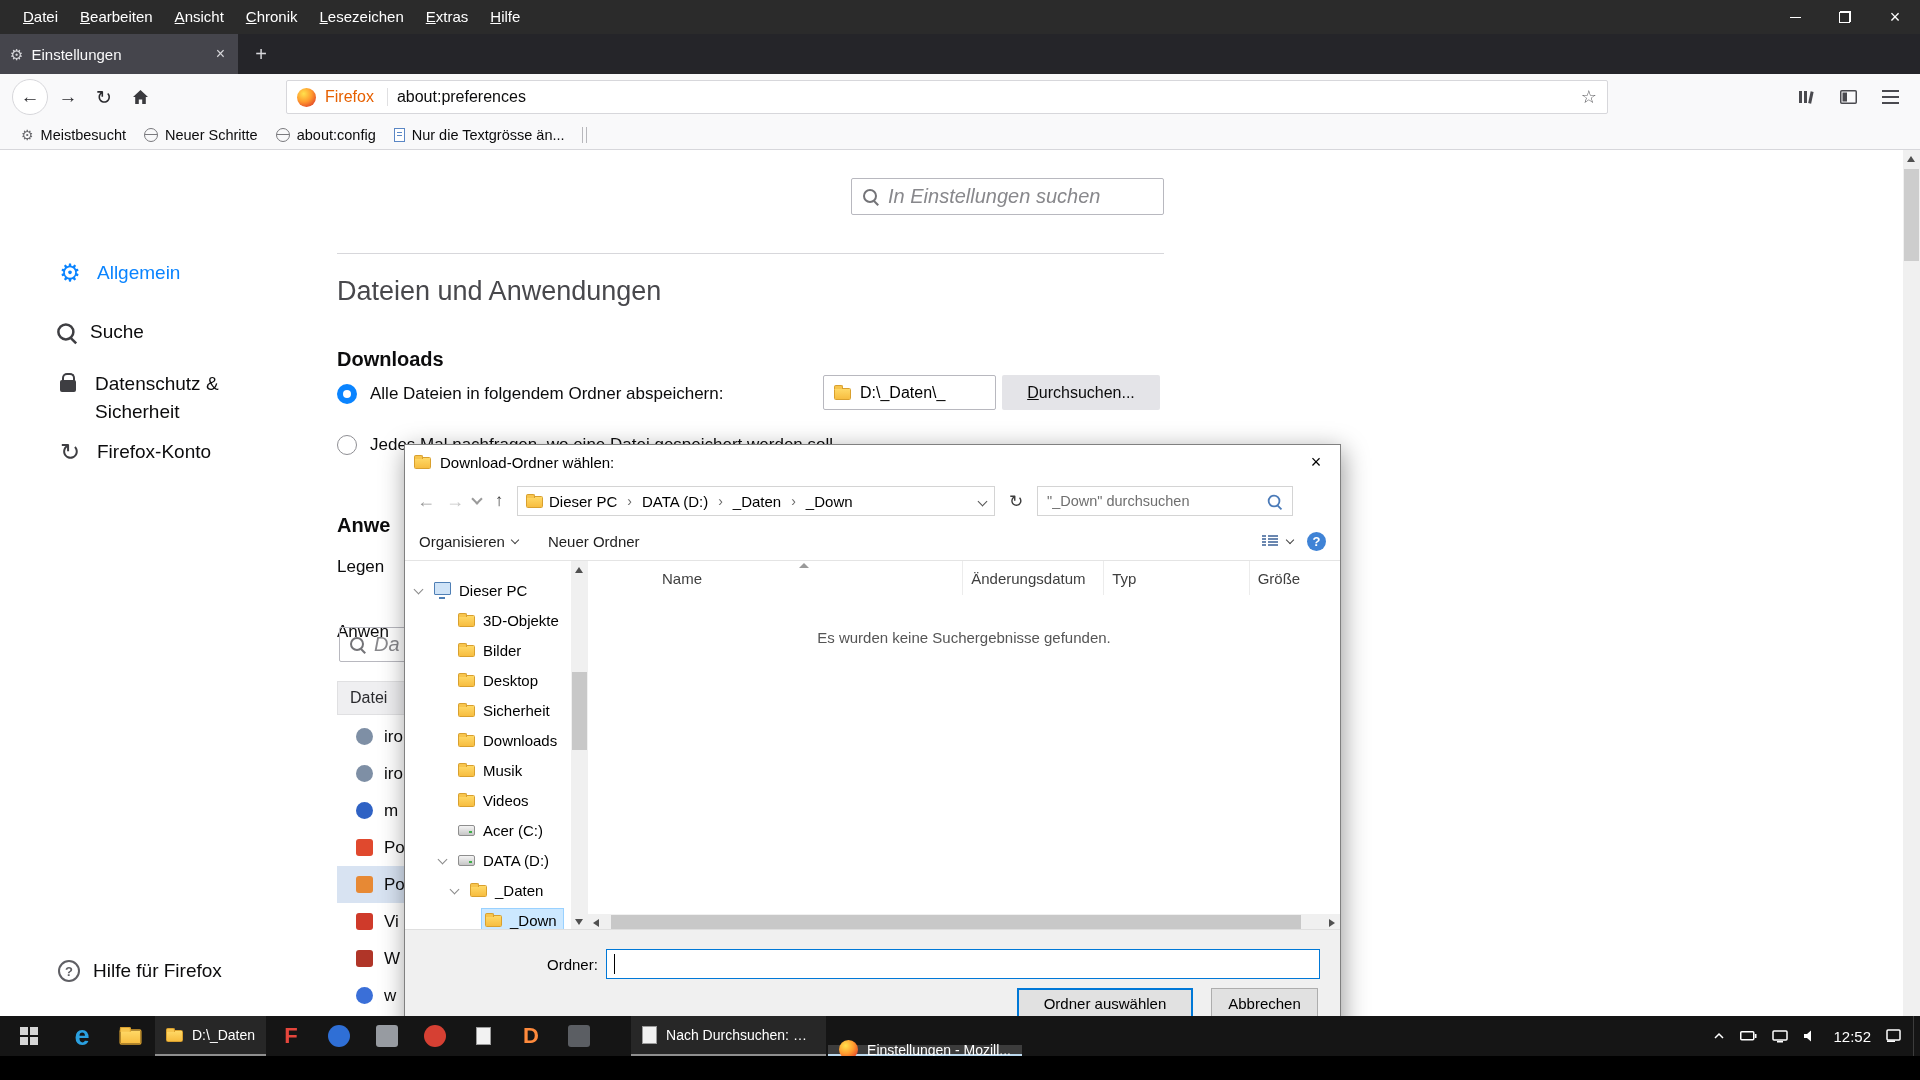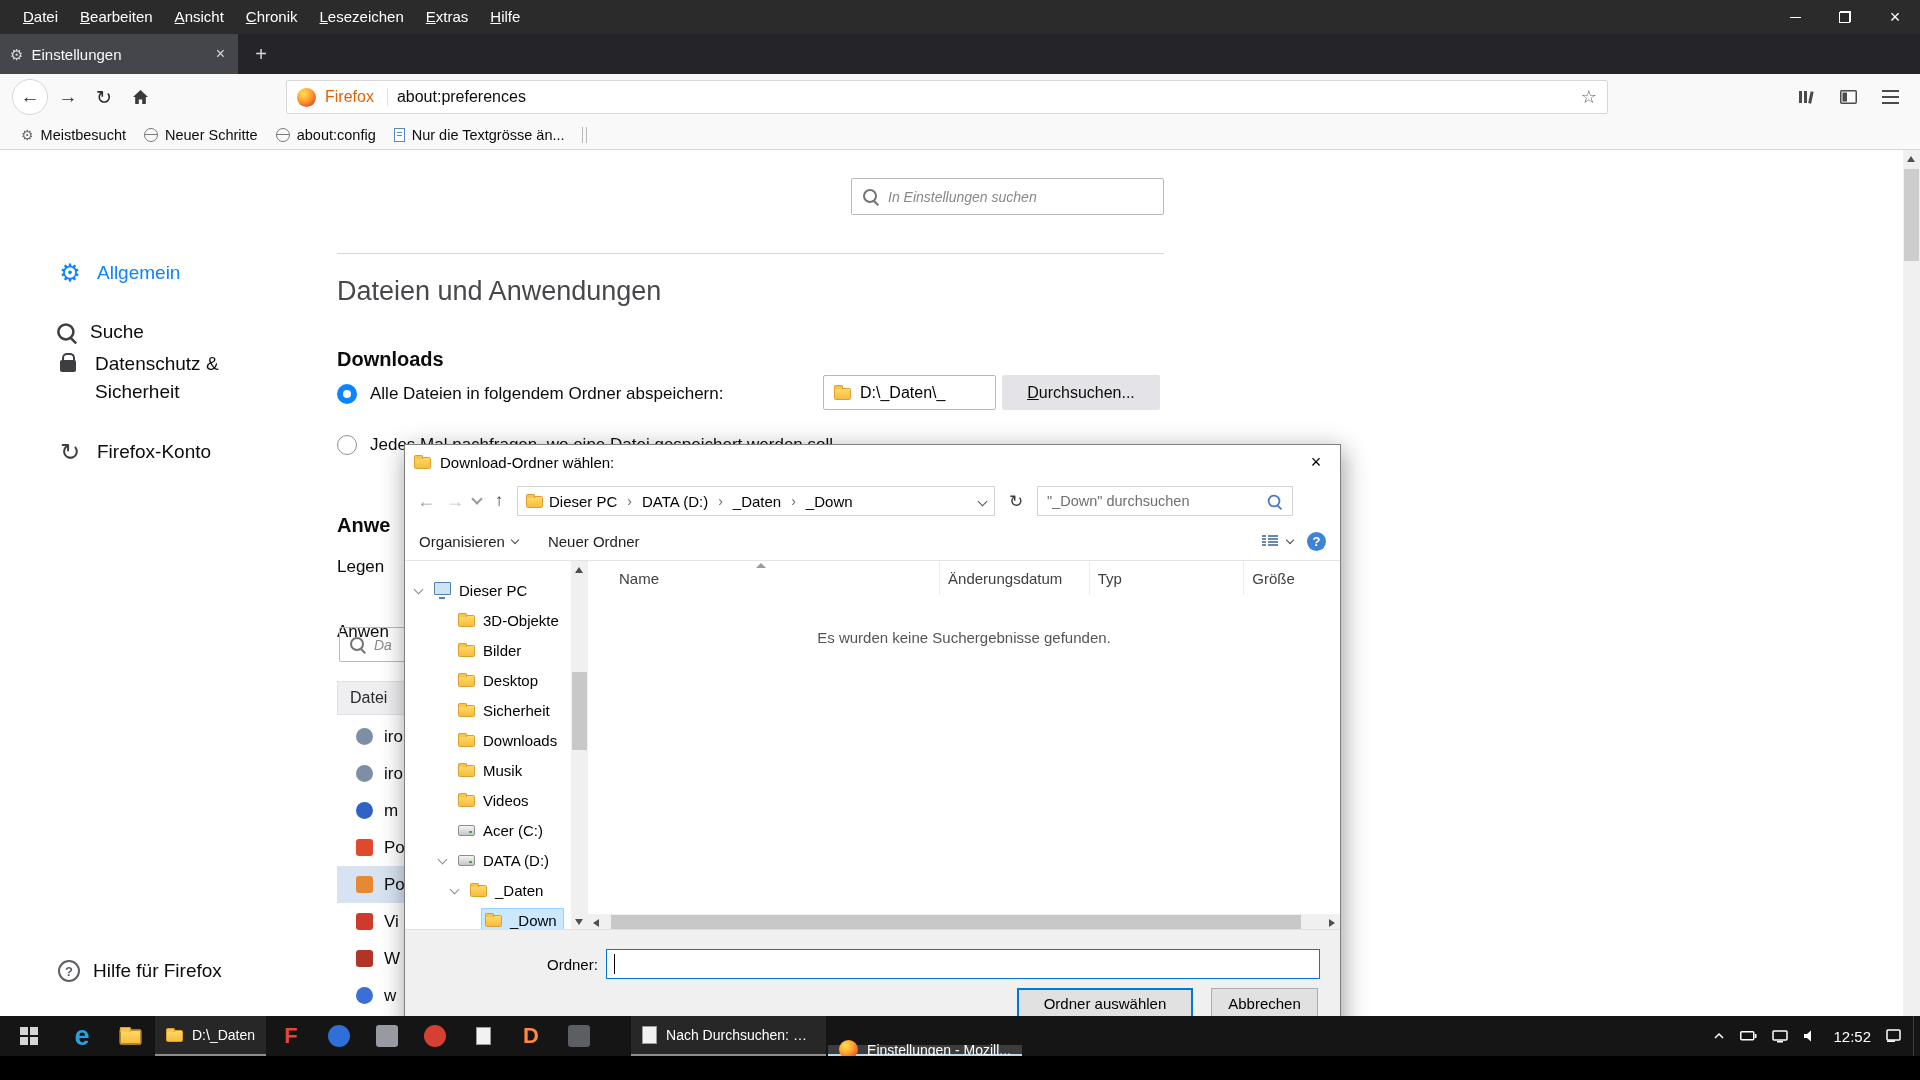--- a/index.html
+++ b/index.html
@@ -48,21 +48,21 @@
 .icon-globe { width:14px; height:14px; border:1.5px solid #7a7a7e; border-radius:50%; position:relative; flex:none; }
 .icon-globe::after { content:""; position:absolute; left:0; right:0; top:50%; height:1.5px; background:#7a7a7e; margin-top:-1px; }
 .icon-page { width:11px; height:14px; background:#fff; border:1px solid #5b87c5; position:relative; flex:none; }
 .icon-page::after { content:""; position:absolute; left:2px; top:3px; width:5px; height:1.5px; background:#5b87c5; box-shadow:0 3px 0 #5b87c5; }
 .bm-seps { display:flex; gap:3px; margin-left:8px; }
 .bm-seps i { width:1px; height:16px; background:#b8b8bc; }
 
 
 .content { position:absolute; left:0; top:150px; width:1920px; height:890px; background:#fff; z-index:1; }
 .prefs-search { position:absolute; left:851px; top:28px; width:313px; height:37px; border:1px solid #b8b8bf; border-radius:2px; display:flex; align-items:center; padding:0 10px; gap:9px; background:#fff; }
-.prefs-search input, .partial-search input { border:none; outline:none; flex:1; font-size:14px; font-family:inherit; color:#0c0c0d; background:transparent; }
+.prefs-search input, .partial-search input { border:none; outline:none; flex:1; font-size:20px; font-family:inherit; color:#0c0c0d; background:transparent; }
 .prefs-search input::placeholder, .partial-search input::placeholder { font-style:italic; color:#88888c; }
 .icon-search { position:relative; width:17px; height:17px; color:#737377; flex:none; }
 .icon-search::before { content:""; position:absolute; left:1px; top:1px; width:10px; height:10px; border:2px solid currentColor; border-radius:50%; }
 .icon-search::after { content:""; position:absolute; left:12px; top:12px; width:6px; height:2px; background:currentColor; transform:rotate(45deg); transform-origin:0 50%; }
 .icon-search.lg { transform:scale(1.25); color:#3e3e42; }
 .hr { position:absolute; left:337px; top:103px; width:827px; height:1px; background:#d7d7db; }
 
 .side-item { position:absolute; left:58px; display:flex; align-items:center; gap:15px; font-size:19px; color:#0c0c0d; height:32px; }
 .side-item.active { color:#0a84ff; }
 .side-item.two { align-items:flex-start; height:auto; }
@@ -132,21 +132,21 @@
 .dlg-body { position:relative; height:370px; }
 .t-row { position:absolute; left:0; width:166px; height:30px; display:flex; align-items:center; font-size:15px; }
 .t-chev { position:absolute; width:7px; height:7px; border-right:1.6px solid #8a8a8a; border-bottom:1.6px solid #8a8a8a; transform:rotate(45deg); top:11px; }
 .t-inner { display:flex; align-items:center; gap:8px; padding:3px 6px 3px 3px; white-space:nowrap; }
 .t-row.sel .t-inner { background:#cce8ff; box-shadow:0 0 0 1px #99d1ff; }
 .tree-scroll { position:absolute; left:166px; top:0; width:17px; height:370px; background:#f0f0f0; }
 .tree-thumb { position:absolute; left:1px; top:111px; width:15px; height:78px; background:#c8c8c8; }
 .dlg-list { position:absolute; left:183px; top:0; right:0; height:370px; }
 .l-head { position:absolute; left:0; top:0; right:0; height:34px; display:flex; color:#3f3f3f; }
 .l-col { display:flex; align-items:center; border-right:1px solid #ececec; padding-left:8px; position:relative; }
-.c1 { width:353px; padding-left:31px; } .c2 { width:150px; } .c3 { width:155px; } .c4 { width:96px; border-right:none; }
+.c1 { width:353px; padding-left:31px;margin-left:43px; } .c2 { width:150px; } .c3 { width:155px; } .c4 { width:96px; border-right:none; }
 .sort-up { position:absolute; left:168px; top:2px; width:0; height:0; border-left:5px solid transparent; border-right:5px solid transparent; border-bottom:5px solid #9a9a9a; }
 .l-empty { position:absolute; left:0; right:0; top:68px; text-align:center; color:#555; font-size:15px; }
 .h-scroll { position:absolute; left:0; right:0; bottom:0; height:17px; background:#f0f0f0; }
 .h-thumb { position:absolute; left:23px; top:1px; height:15px; width:690px; background:#c8c8c8; }
 .h-tri { position:absolute; top:4.5px; width:0; height:0; border-top:4.5px solid transparent; border-bottom:4.5px solid transparent; }
 .h-tri.left { left:5px; border-right:6px solid #505050; }
 .h-tri.right { right:5px; border-left:6px solid #505050; }
 .dlg-footer { position:absolute; left:0; right:0; bottom:0; height:105px; background:#f0f0f0; border-top:1px solid #dfdfdf; }
 .f-label { position:absolute; left:142px; top:26px; }
 .f-input { position:absolute; left:201px; top:19px; width:714px; height:30px; border:1px solid #0078d7; background:#fff; font-size:15px; font-family:inherit; padding:0 7px; outline:none; }
@@ -291,21 +291,21 @@
     <div class="hr"></div>
 
     <div class="side-item active" style="top:107px">
       <span class="side-gear">⚙</span>
       <span class="side-label">Allgemein</span>
     </div>
     <div class="side-item" style="top:166px">
       <span class="icon-search lg"></span>
       <span class="side-label">Suche</span>
     </div>
-    <div class="side-item two" style="top:200px">
+    <div class="side-item two" style="top:220px">
       <span class="icon-lock"></span>
       <span class="side-label wrap">Datenschutz &amp; Sicherheit</span>
     </div>
     <div class="side-item" style="top:286px">
       <span class="sync-glyph">↻</span>
       <span class="side-label">Firefox-Konto</span>
     </div>
     <div class="side-help">
       <span class="icon-help">?</span>
       <span>Hilfe für Firefox</span>

